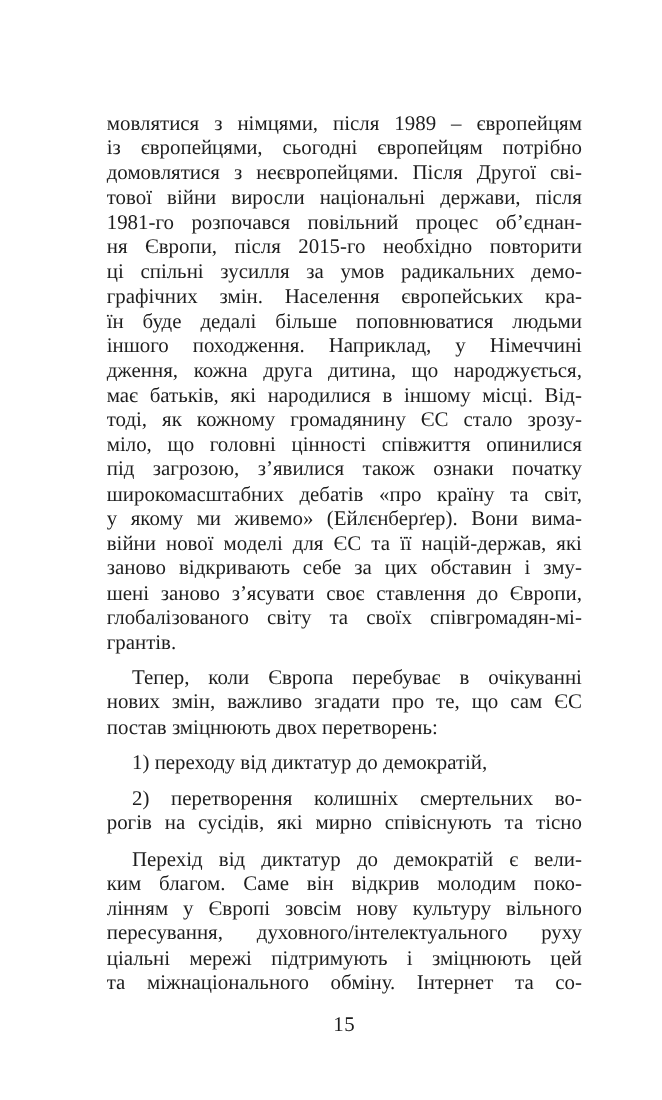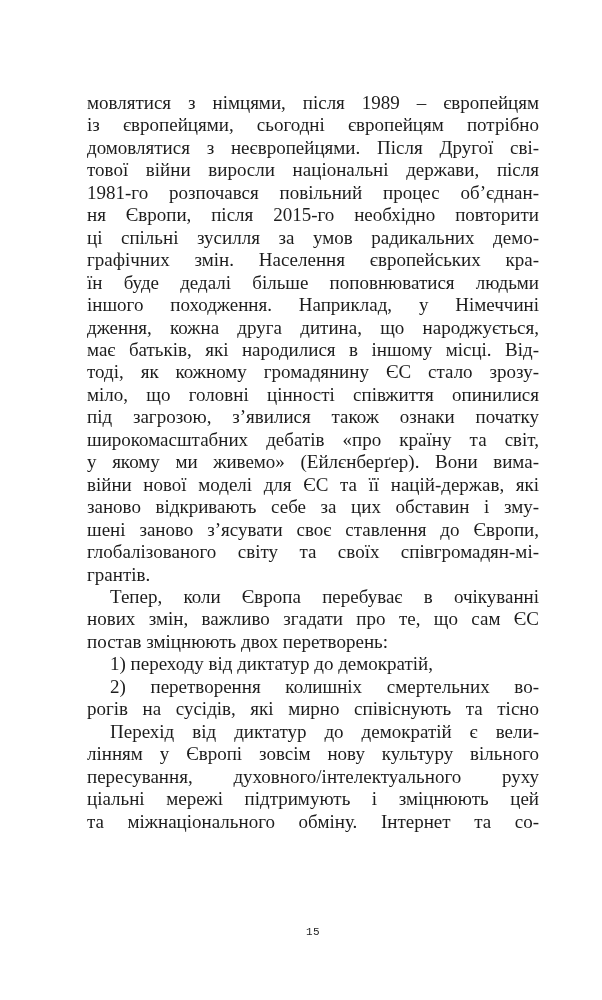--- a/index.html
+++ b/index.html
@@ -18,21 +18,21 @@
     position: absolute;
     left: 87px;
     top: 92px;
     width: 452px;
     font-family: "Liberation Serif", "DejaVu Serif", serif;
     font-size: 19px;
     line-height: 22.45px;
     color: #1d1d1d;
   }
   .paragraph {
-    margin: 0;
+    margin: 10px;
     padding: 0;
   }
   .text-line {
     text-align: justify;
     text-align-last: justify;
     white-space: normal;
   }
   .text-line.paragraph-end {
     text-align-last: left;
   }
@@ -40,22 +40,22 @@
     text-indent: 23px;
   }
   .page-footer {
     position: absolute;
     left: 87px;
     top: 921px;
     width: 452px;
     text-align: center;
   }
   .page-number {
-    font-family: Liberation Mono, monospace;
-    font-size: 11px;
+    font-family: Liberation Serif, serif;
+    font-size: 19px;
     color: #1d1d1d;
     letter-spacing: 0.5px;
   }
 </style>
 </head>
 <body>
 
 <div class="book-page">
   <div class="text-column" id="text-column">
       <div class="paragraph">
@@ -89,20 +89,21 @@
       </div>
       <div class="paragraph">
         <div class="text-line indented paragraph-end">1) переходу від диктатур до демократій,</div>
       </div>
       <div class="paragraph">
         <div class="text-line indented">2) перетворення колишніх смертельних во-</div>
         <div class="text-line">рогів на сусідів, які мирно співіснують та тісно</div>
       </div>
       <div class="paragraph">
         <div class="text-line indented">Перехід від диктатур до демократій є вели-</div>
+        <div class="text-line">ким благом. Саме він відкрив молодим поко-</div>
         <div class="text-line">лінням у Європі зовсім нову культуру вільного</div>
         <div class="text-line">пересування, духовного/інтелектуального руху</div>
         <div class="text-line">ціальні мережі підтримують і зміцнюють цей</div>
         <div class="text-line">та міжнаціонального обміну. Інтернет та со-</div>
       </div>
     </div>
   <div class="page-footer">
     <span class="page-number">15</span>
   </div>
 </div>

